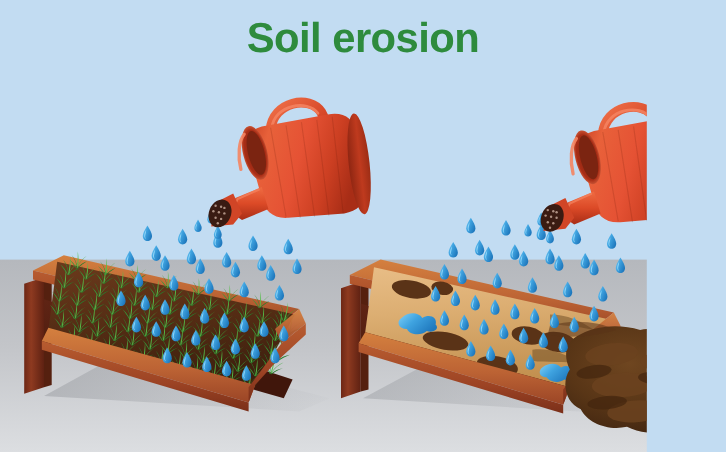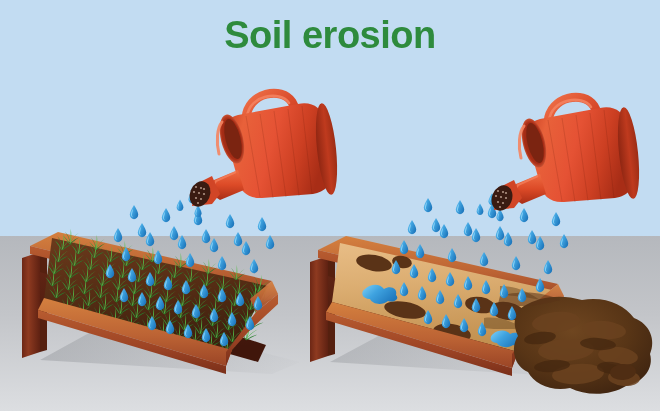--- a/index.html
+++ b/index.html
@@ -1,21 +1,21 @@
 <!DOCTYPE html>
 <html><head>
 <meta charset="utf-8">
 <style>
   html,body{margin:0;padding:0;}
   body{
     width:660px;height:411px;overflow:hidden;
     font-family:"Liberation Sans", sans-serif;
     background:#c2dcf2;
   }
-  #scene{position:relative;width:660px;height:411px;overflow:hidden;}
+  #scene{position:relative;width:588px;height:411px;overflow:hidden;}
   #scene svg{display:block;}
   .title{
     position:absolute;left:0;top:14px;width:660px;text-align:center;
     font-size:38px;font-weight:bold;color:#2e8b3d;letter-spacing:-0.5px;
     font-family:"Liberation Sans", sans-serif;
     z-index:5;pointer-events:none;
   }
 </style>
 </head>
 <body>

